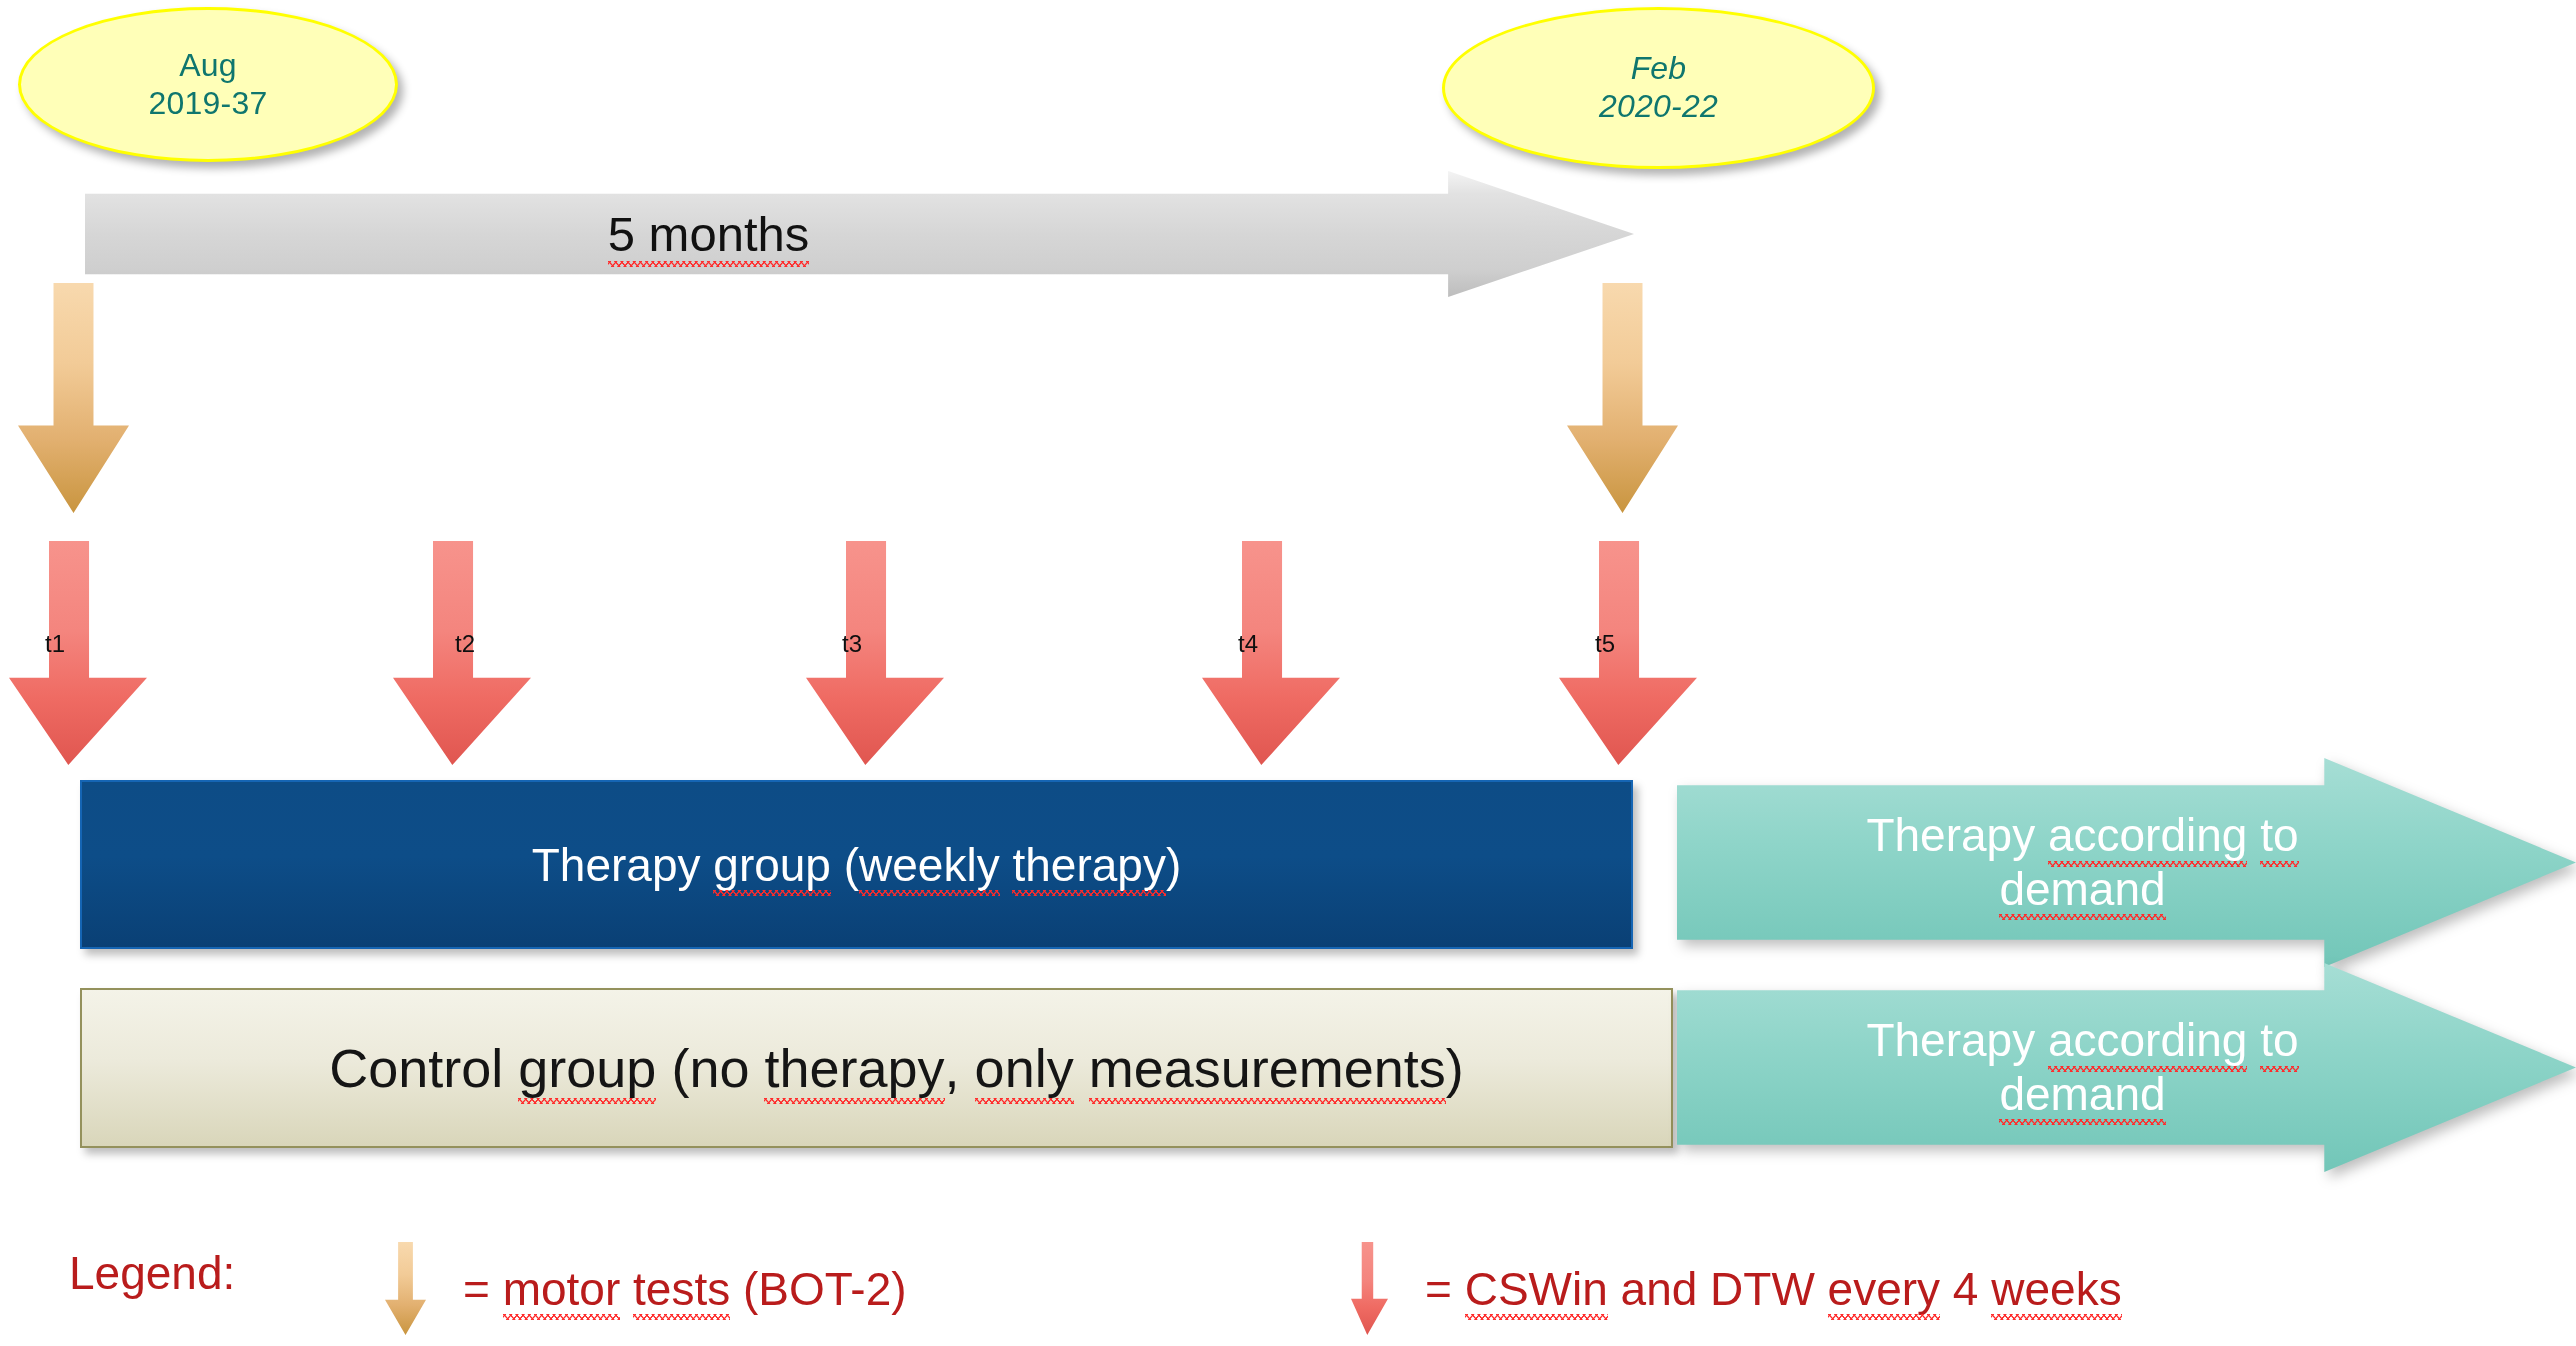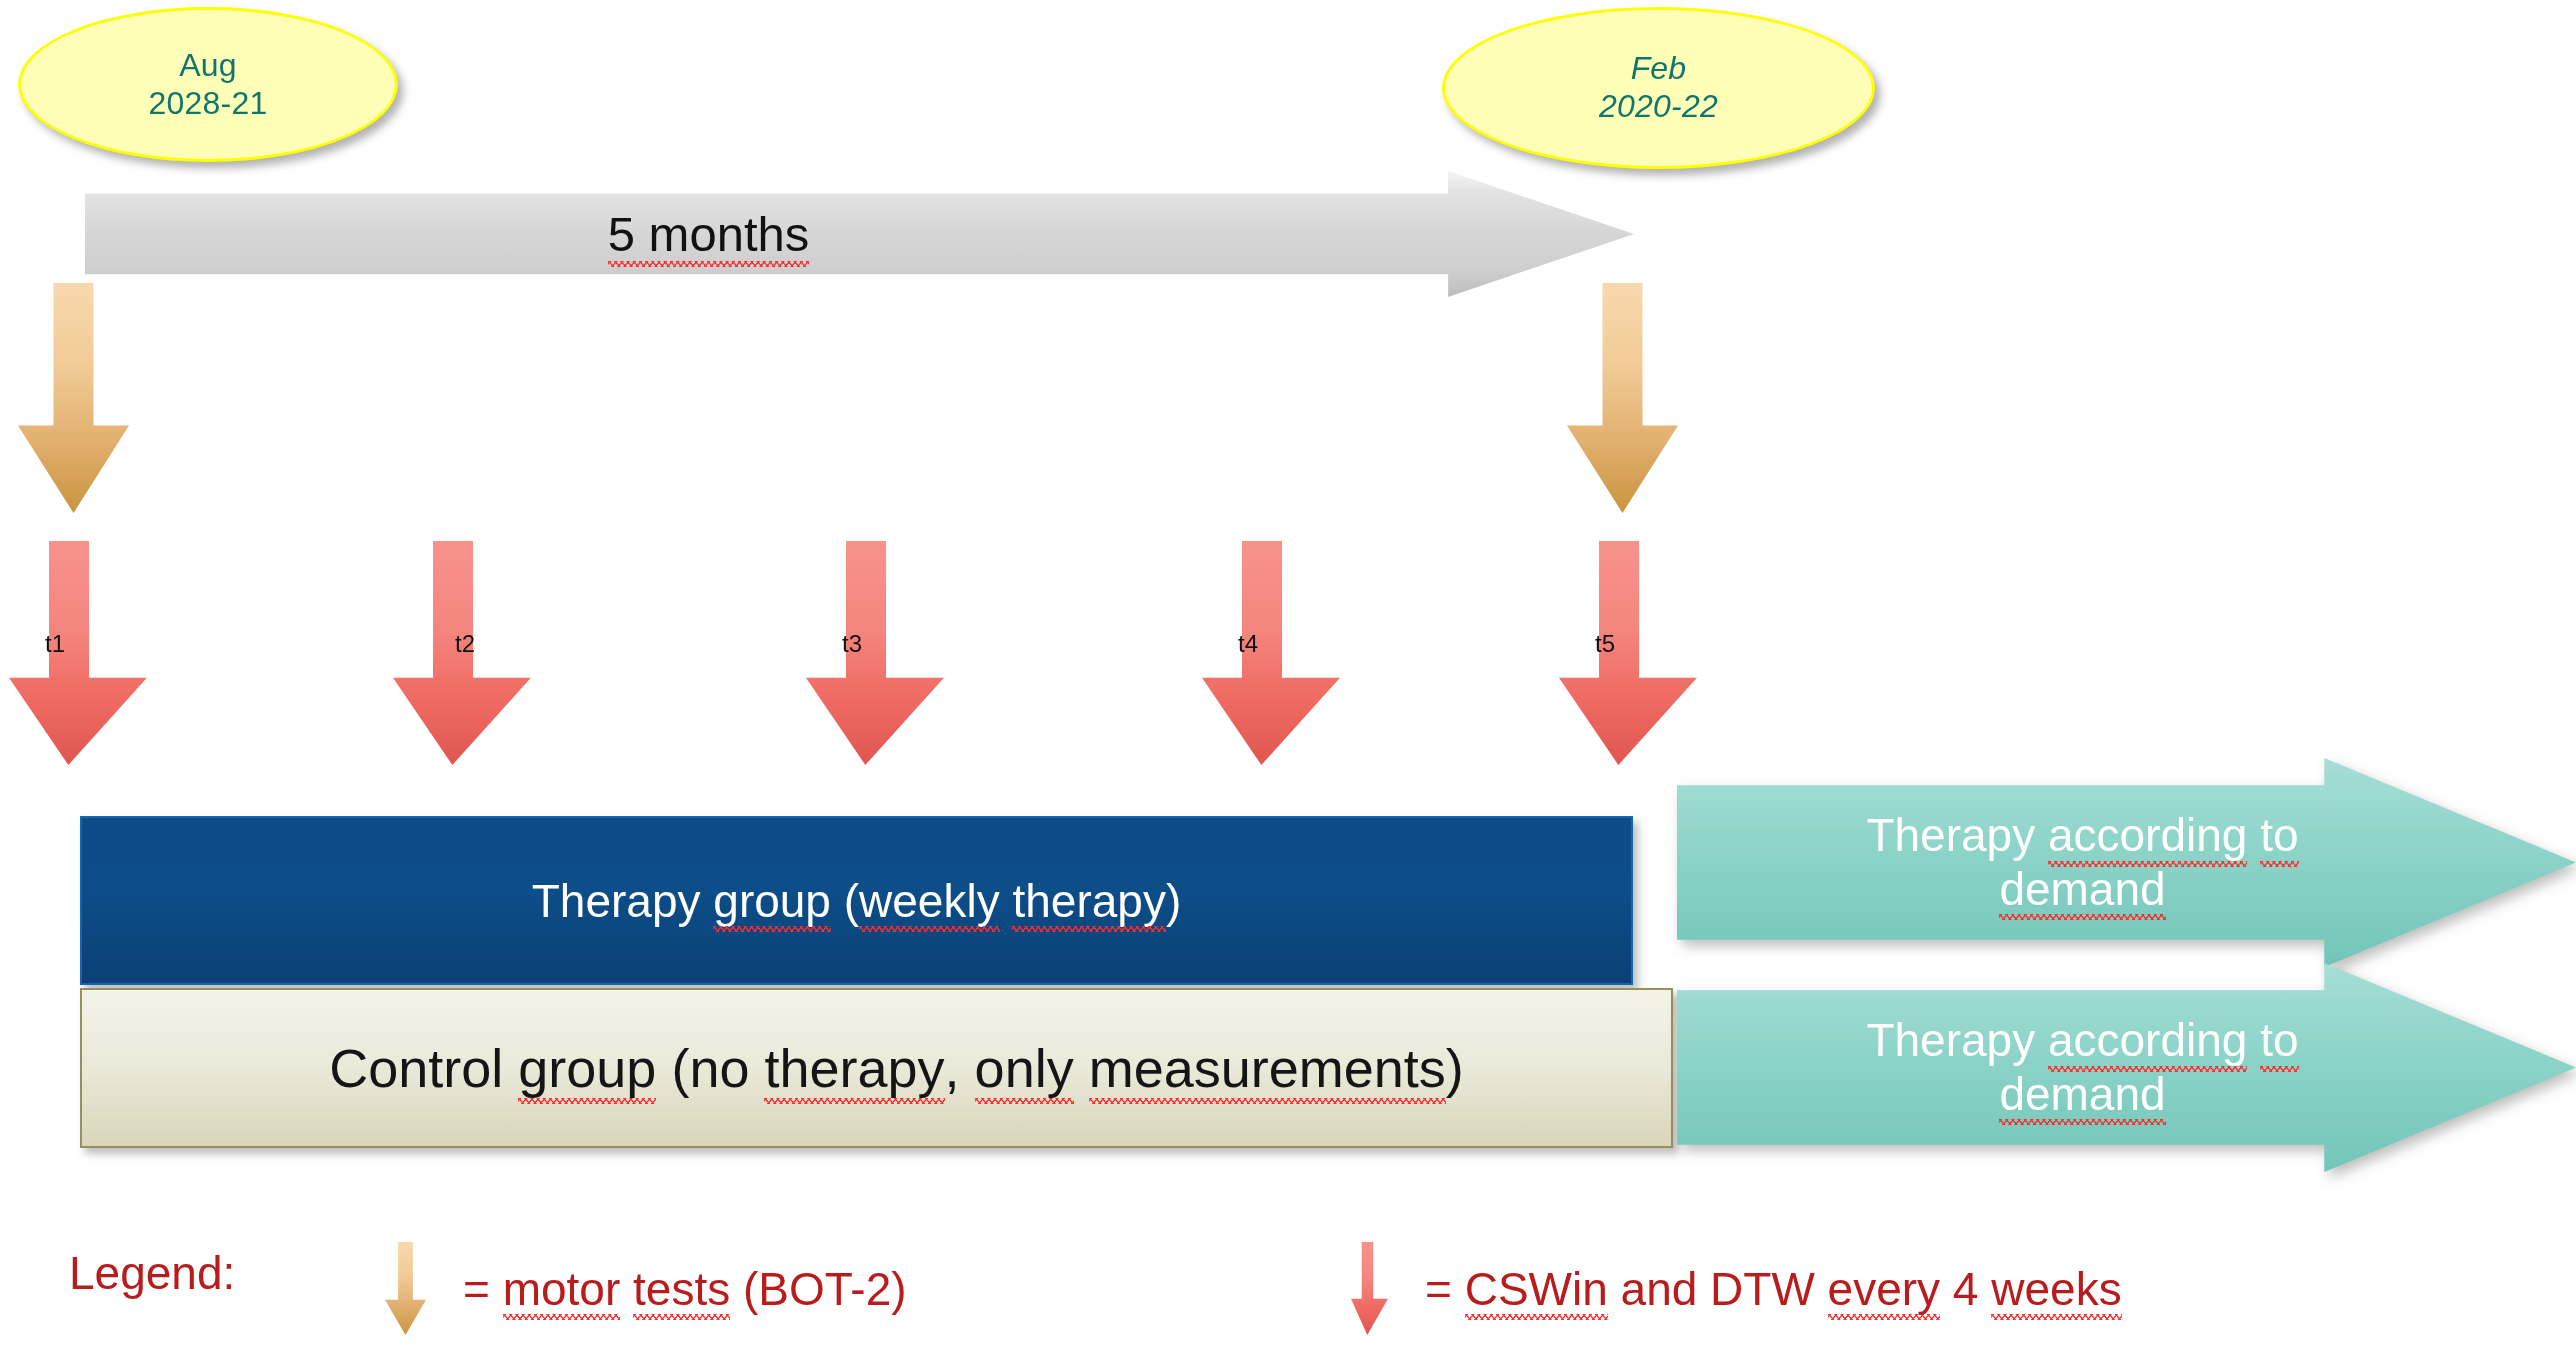--- a/index.html
+++ b/index.html
@@ -96,21 +96,20 @@
     align-items: center;
     justify-content: center;
     text-align: center;
     box-shadow: 5.3px 6.2px 8px rgba(0,0,0,0.26);
   }
   .bar-blue {
     background: linear-gradient(to bottom, #0d4c86 0%, #0d4d88 45%, #0a4075 100%);
     border: 2.7px solid #1565b4;
     color: #ffffff;
     font-size: 46px;
-    margin-top: 36px;
   }
   .bar-beige {
     background: linear-gradient(to bottom, #f4f3e8 0%, #eceadb 45%, #d9d6ba 100%);
     border: 2.7px solid #94915c;
     color: #151515;
     font-size: 54px;
     padding-left: 40px;
   }
 
   
@@ -156,21 +155,21 @@
   }
 </style>
 </head>
 <body>
 
 <div id="stage">
 
   <div class="ellipse" style="left:18px; top:7.1px; width:374px; height:149px;">
     <div>
       <div>Aug</div>
-      <div>2028-21</div>
+      <div>2019-37</div>
     </div>
   </div>
 
   <div class="ellipse" style="left:1442px; top:7.1px; width:427px; height:156px;font-style:italic;">
     <div>
       <div>Feb</div>
       <div>2020-22</div>
     </div>
   </div>
 

